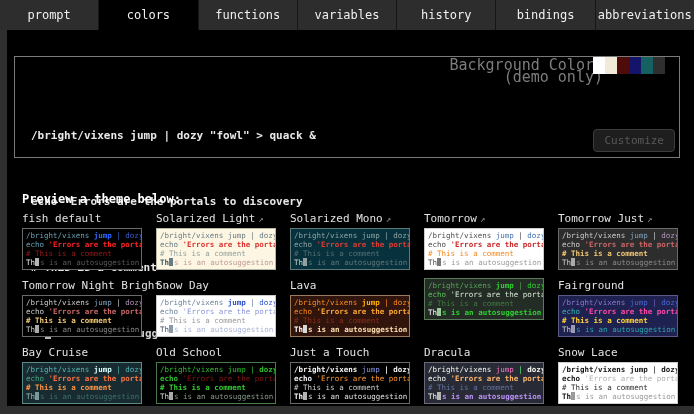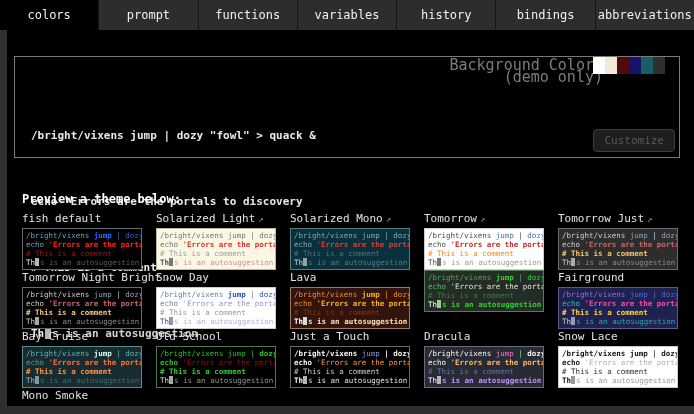--- a/index.html
+++ b/index.html
@@ -26,33 +26,33 @@
   .cursor-main { display:inline-block; width:6px; height:13px; background:#b5b5b5;
     vertical-align:-2px; margin:0 1px; }
   .customize { position:absolute; right:4px; bottom:5px; background:#1e1e1e;
     border:1px solid #3c3c3c; border-radius:4px; color:#585858; font-size:11px;
     font-family:"DejaVu Sans Mono", monospace; padding:4px 10px; cursor:pointer; }
   
   .preview-heading { position:absolute; top:162px; left:15px; font-size:12px;
     font-weight:bold; color:#ffffff; }
   .grid { position:absolute; top:181px; left:11px; display:grid;
     grid-template-columns:repeat(5,134px); }
-  .cell { }
+  .cell { margin-bottom:8px; }
   .card-title { font-size:11px; color:#e2e2e2; margin:1px 0 3px 4px; white-space:nowrap; cursor:pointer; }
   .card-title .arrow { color:#9a9a9a; font-size:9px; margin-left:3px; }
   .card { width:120px; height:42px; border:1px solid; padding:2px 3px; overflow:hidden;
     font-size:7.5px; line-height:9px; white-space:pre; cursor:pointer; margin-left:4px; }
   .ccur { display:inline-block; width:4px; height:8px; vertical-align:-1px; margin:0 1px 0 0; }
 </style>
 </head>
 <body>
 
 <div class="tabbar">
+    <div class="tab">prompt</div>
     <div class="tab active">colors</div>
-    <div class="tab">prompt</div>
     <div class="tab">functions</div>
     <div class="tab">variables</div>
     <div class="tab">history</div>
     <div class="tab">bindings</div>
     <div class="tab">abbreviations</div>
   </div>
 
 <div class="page">
 
   <div class="terminal">

